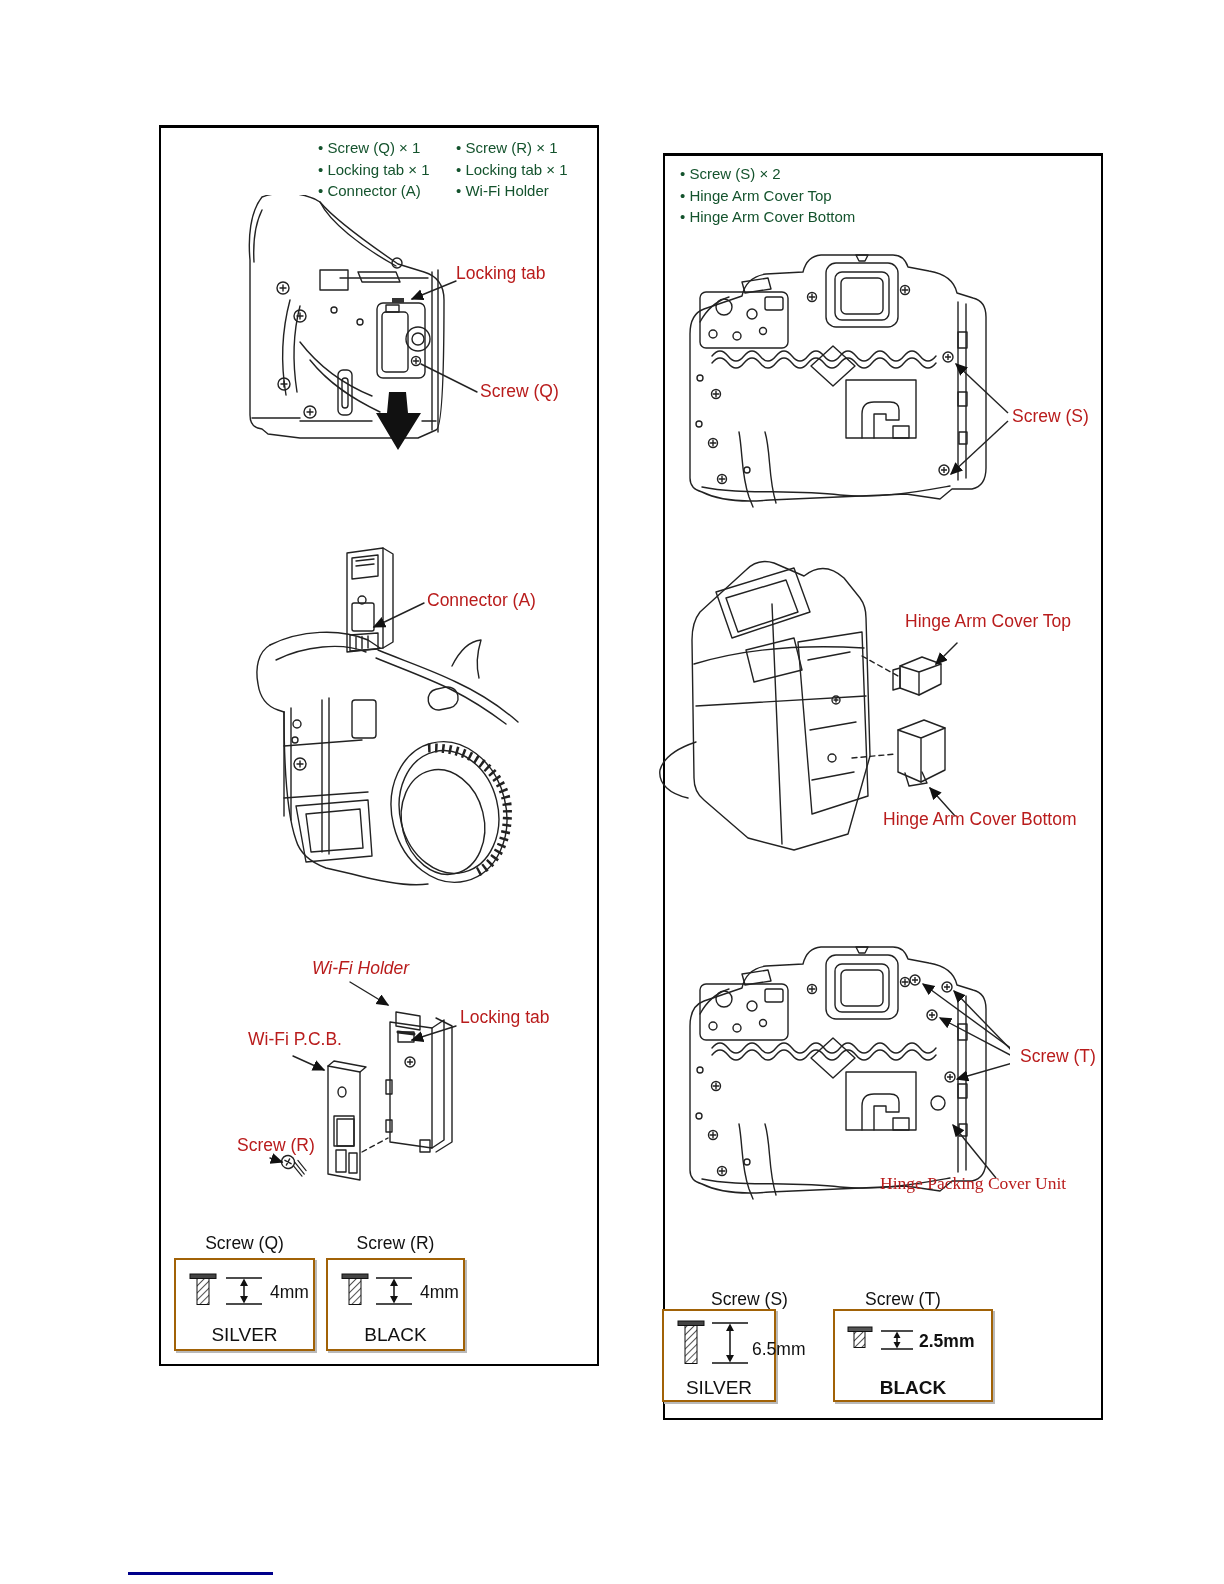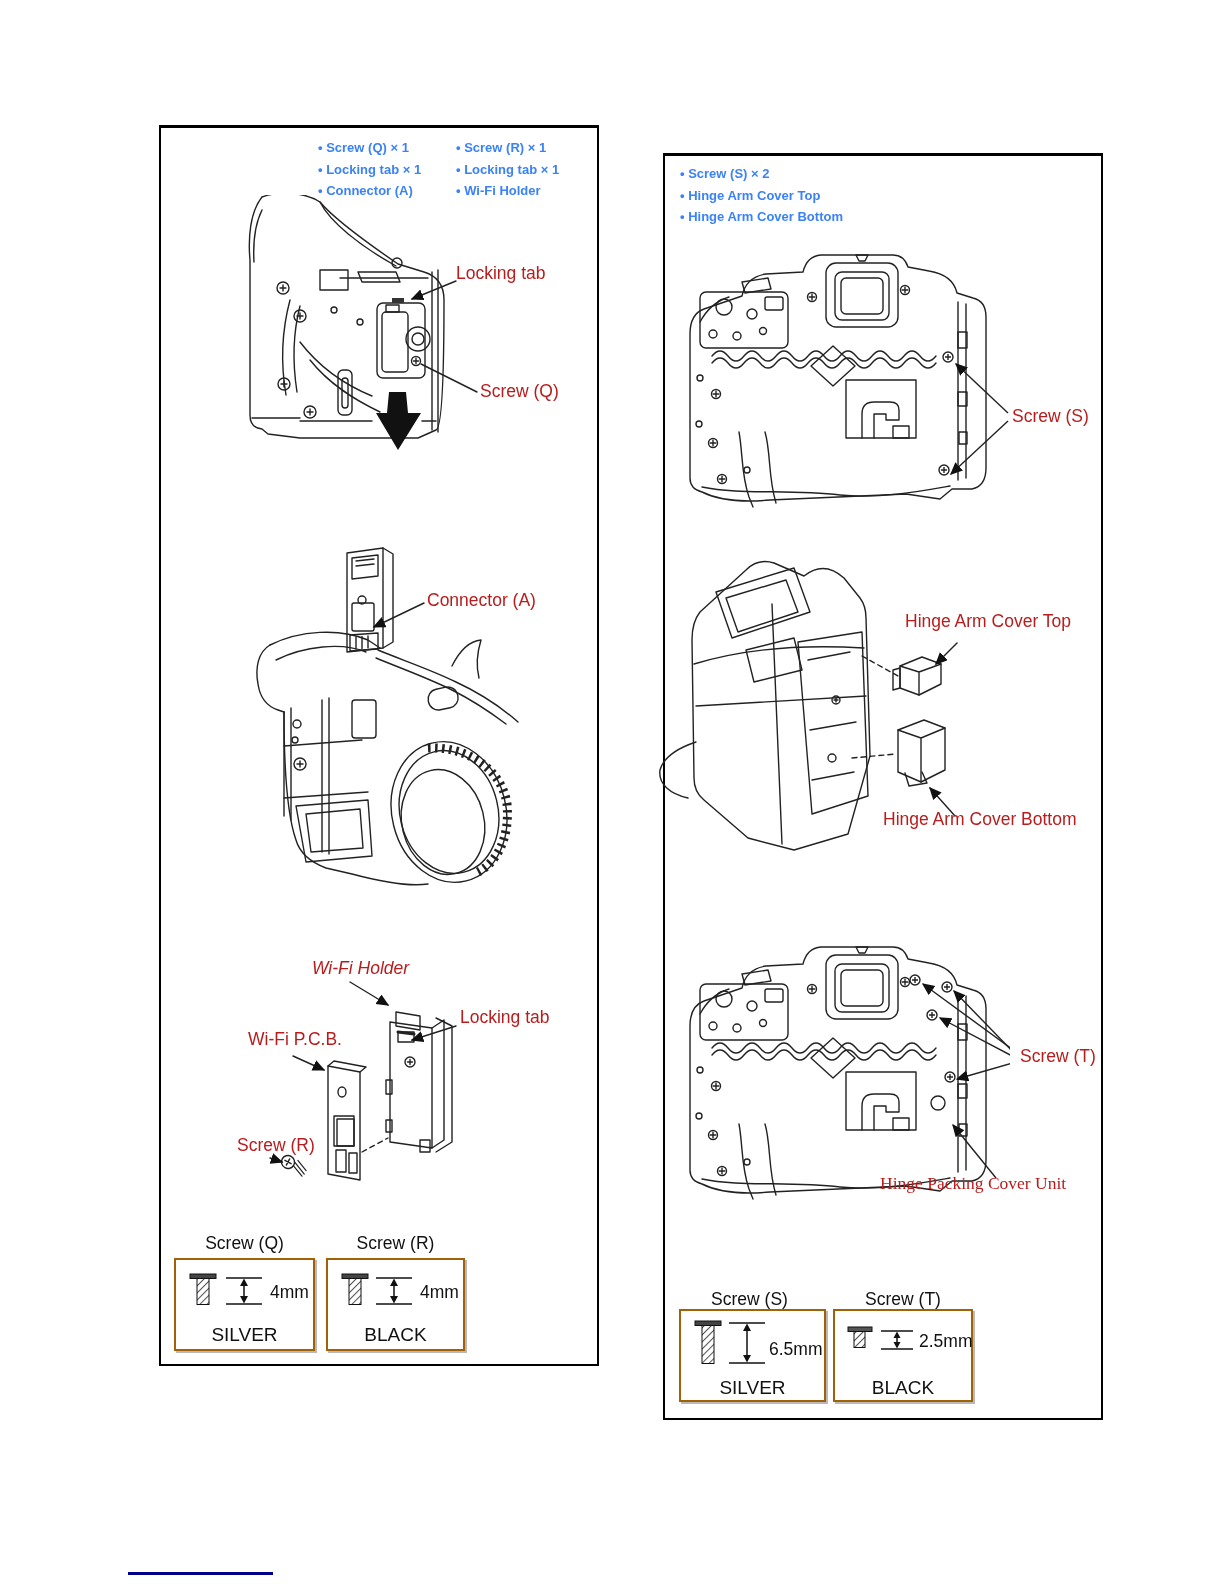--- a/index.html
+++ b/index.html
@@ -1,19 +1,19 @@
 <!DOCTYPE html>
 <html><head>
 <meta charset="utf-8">
 <style>
   html,body{margin:0;padding:0;background:#fff;}
   #page{position:relative;width:1224px;height:1584px;background:#ffffff;
         font-family:"Liberation Sans",sans-serif;color:#111;overflow:hidden;}
   .panel{position:absolute;border:2px solid #000;border-top-width:3px;background:#fff;box-sizing:border-box;}
-  .bullets{position:absolute;font-size:13px;line-height:21.7px;white-space:nowrap;color:#3b82f6;font-weight:bold;}
+  .bullets{position:absolute;font-size:15px;line-height:21.7px;white-space:nowrap;color:#14532d;}
   .label{position:absolute;font-size:17.5px;white-space:nowrap;color:#b91c1c;}
   .diagram{position:absolute;}
   .specbox{position:absolute;border:2px solid #a16207;background:#fff;box-sizing:border-box;
            box-shadow:2px 2px 0 #b9b9b9;}
   .spec-title{position:absolute;font-size:17.5px;text-align:center;white-space:nowrap;color:#111;}
   .spec-mm{position:absolute;font-size:17.5px;color:#111;white-space:nowrap;}
   .spec-color{position:absolute;left:0;width:100%;text-align:center;font-size:19px;color:#111;}
   .footer-rule{position:absolute;height:2.5px;background:#00008B;}
 </style>
 </head>
@@ -366,21 +366,21 @@
       <line x1="1016" y1="1062" x2="957" y2="1079" marker-end="url(#mR3)"></line>
       <line x1="996" y1="1178" x2="953" y2="1125" marker-end="url(#mR3)"></line>
     </g>
   </svg>
   <div class="label" style="left:1020px;top:1046px;">Screw (T)</div>
   <div class="label" style="left:880px;top:1173px;font-family:Liberation Serif, serif;">Hinge Packing Cover Unit</div>
 
   <div class="spec-title" style="left:679px;top:1289px;width:141px;">Screw (S)</div>
   <div class="spec-title" style="left:833px;top:1289px;width:140px;">Screw (T)</div>
 
-  <div class="specbox" style="left:679px;top:1309px;width:147px;height:93px;">
+  <div class="specbox" style="left:662px;top:1309px;width:114px;height:93px;">
     <svg style="position:absolute;left:10px;top:6px;" width="34" height="54">
       <defs>
           <pattern id="hs" width="5" height="5" patternTransform="rotate(45)" patternUnits="userSpaceOnUse">
         <line x1="0" y1="0" x2="0" y2="5" stroke="#555" stroke-width="2"></line>
           </pattern>
         </defs>
       <rect x="4" y="4" width="26" height="4.5" fill="#444" stroke="#111"></rect>
       <rect x="11" y="8.5" width="12" height="38" fill="url(#hs)" stroke="#111"></rect>
     </svg>
     <svg style="position:absolute;left:46px;top:6px;" width="40" height="54">
@@ -389,21 +389,21 @@
           <line x1="2" y1="46" x2="38" y2="46"></line>
         <line x1="20" y1="10" x2="20" y2="42"></line>
       </g>
       <polygon points="20,6.5 16,14 24,14" fill="#111"></polygon>
       <polygon points="20,45.5 16,38 24,38" fill="#111"></polygon>
     </svg>
     <div class="spec-mm" style="left:88px;top:28px;">6.5mm</div>
     <div class="spec-color" style="top:66px;">SILVER</div>
   </div>
 
-  <div class="specbox" style="left:833px;top:1309px;width:140px;height:93px;">
+  <div class="specbox" style="left:833px;top:1309px;width:160px;height:93px;font-weight:bold;">
     <svg style="position:absolute;left:8px;top:12px;" width="34" height="36">
       <defs>
           <pattern id="ht" width="5" height="5" patternTransform="rotate(45)" patternUnits="userSpaceOnUse">
         <line x1="0" y1="0" x2="0" y2="5" stroke="#555" stroke-width="2"></line>
           </pattern>
         </defs>
       <rect x="5" y="4" width="24" height="4.5" fill="#555" stroke="#111"></rect>
       <rect x="11" y="8.5" width="11" height="16" fill="url(#ht)" stroke="#111"></rect>
     </svg>
     <svg style="position:absolute;left:44px;top:12px;" width="36" height="36">

